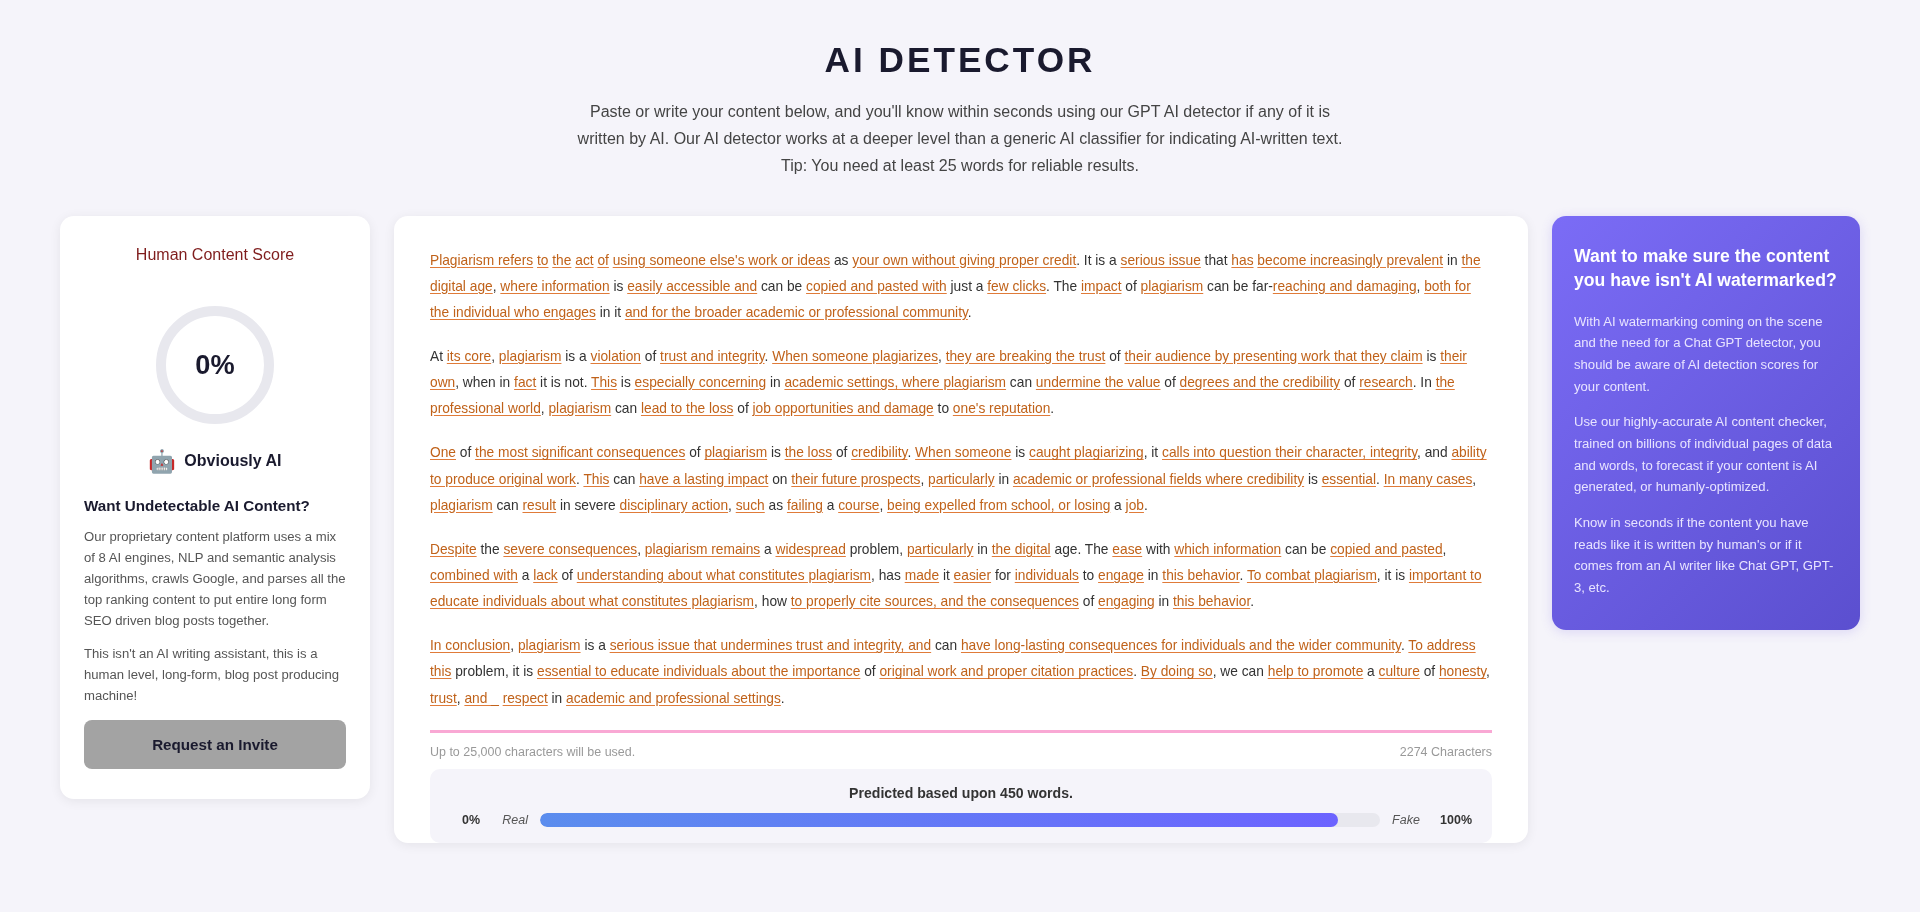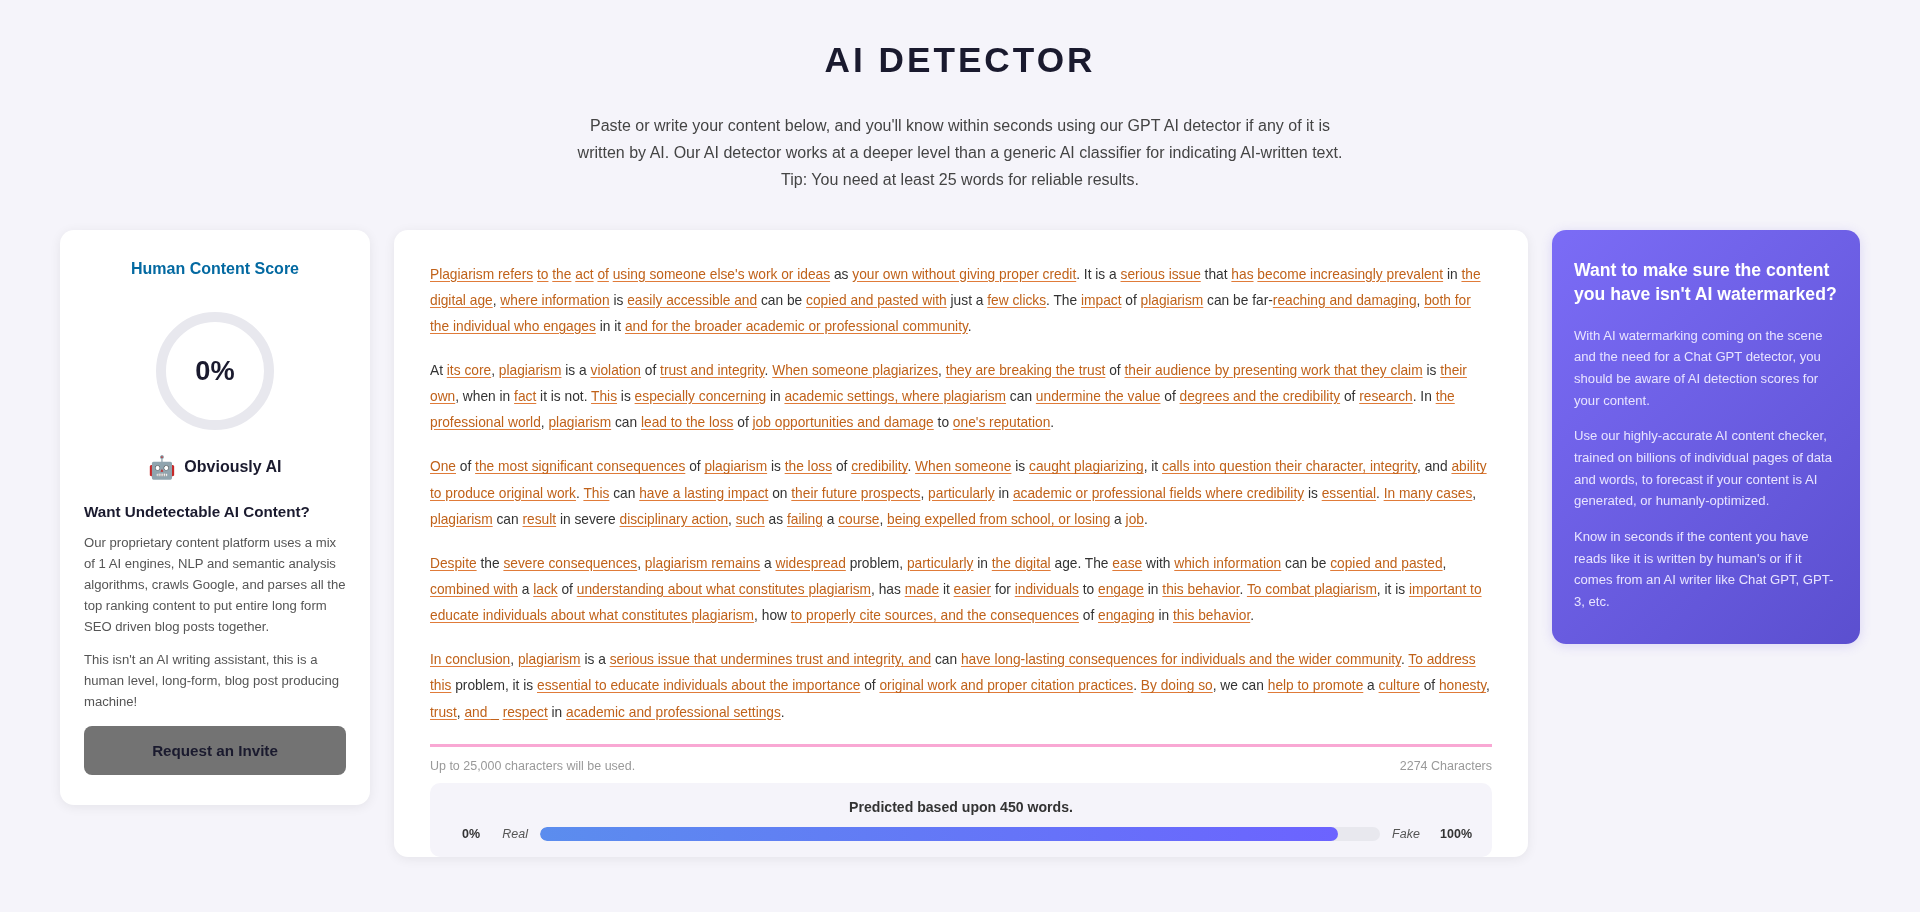--- a/index.html
+++ b/index.html
@@ -16,21 +16,21 @@
     }
     .header {
       text-align: center;
       margin-bottom: 36px;
     }
     .header h1 {
       font-size: 2.2rem;
       font-weight: 800;
       color: #1a1a2e;
       letter-spacing: 3px;
-      margin-bottom: 32px;
+      margin-bottom: 18px;
     }
     .header p {
       font-size: 1rem;
       color: #444;
       max-width: 780px;
       margin: 0 auto;
       line-height: 1.7;
     }
     .main-content {
       display: flex;
@@ -41,24 +41,24 @@
     .left-panel {
       background: #fff;
       border-radius: 14px;
       padding: 30px 24px;
       width: 310px;
       min-width: 290px;
       box-shadow: 0 2px 12px rgba(0,0,0,0.07);
     }
     .human-score-title {
       font-size: 1rem;
-      font-weight: 700;
-      color: #0369a1;
+      font-weight: 400;
+      color: #7f1d1d;
       text-align: center;
-      margin-bottom: 28px;
+      margin-bottom: 36px;
     }
     .score-circle-wrapper {
       display: flex;
       justify-content: center;
       align-items: center;
       margin-bottom: 18px;
     }
     .score-circle {
       position: relative;
       width: 130px;
@@ -114,21 +114,21 @@
     }
     .left-panel p.desc {
       font-size: 0.82rem;
       color: #555;
       line-height: 1.6;
       margin-bottom: 12px;
     }
     .request-btn {
       display: block;
       width: 100%;
-      background: #737373;
+      background: #a3a3a3;
       color: #1a1a2e;
       font-weight: 800;
       font-size: 0.95rem;
       border: none;
       border-radius: 8px;
       padding: 16px;
       text-align: center;
       cursor: pointer;
       margin-top: 14px;
     }
@@ -271,21 +271,21 @@
             <circle class="circle-fg" cx="65" cy="65" r="54"></circle>
           </svg>
           <div class="score-label">0%</div>
         </div>
       </div>
       <div class="ai-badge">
         <span class="ai-badge-icon">🤖</span>
         <span class="ai-badge-text">Obviously AI</span>
       </div>
       <div class="want-undetectable">Want Undetectable AI Content?</div>
-      <p class="desc">Our proprietary content platform uses a mix of 1 AI engines, NLP and semantic analysis algorithms, crawls Google, and parses all the top ranking content to put entire long form SEO driven blog posts together.</p>
+      <p class="desc">Our proprietary content platform uses a mix of 8 AI engines, NLP and semantic analysis algorithms, crawls Google, and parses all the top ranking content to put entire long form SEO driven blog posts together.</p>
       <p class="desc">This isn't an AI writing assistant, this is a human level, long-form, blog post producing machine!</p>
       <button class="request-btn">Request an Invite</button>
     </div>
 
     <div class="center-panel">
       <div class="content-text">
         <p>
           <u class="u-orange">Plagiarism refers</u> <u class="u-orange">to</u> <u class="u-orange">the</u> <u class="u-orange">act</u> <u class="u-orange">of</u> <u class="u-orange">using someone else's work or ideas</u> as <u class="u-orange">your own without giving proper credit</u>. It is a <u class="u-orange">serious issue</u> that <u class="u-orange">has</u> <u class="u-orange">become increasingly prevalent</u> in <u class="u-orange">the digital age</u>, <u class="u-orange">where information</u> is <u class="u-orange">easily accessible and</u> can be <u class="u-orange">copied and pasted with</u> just a <u class="u-orange">few clicks</u>. The <u class="u-orange">impact</u> of <u class="u-orange">plagiarism</u> can be far-<u class="u-orange">reaching and damaging</u>, <u class="u-orange">both for the individual who engages</u> in it <u class="u-orange">and for the broader academic or professional community</u>.
         </p>
         <p>

